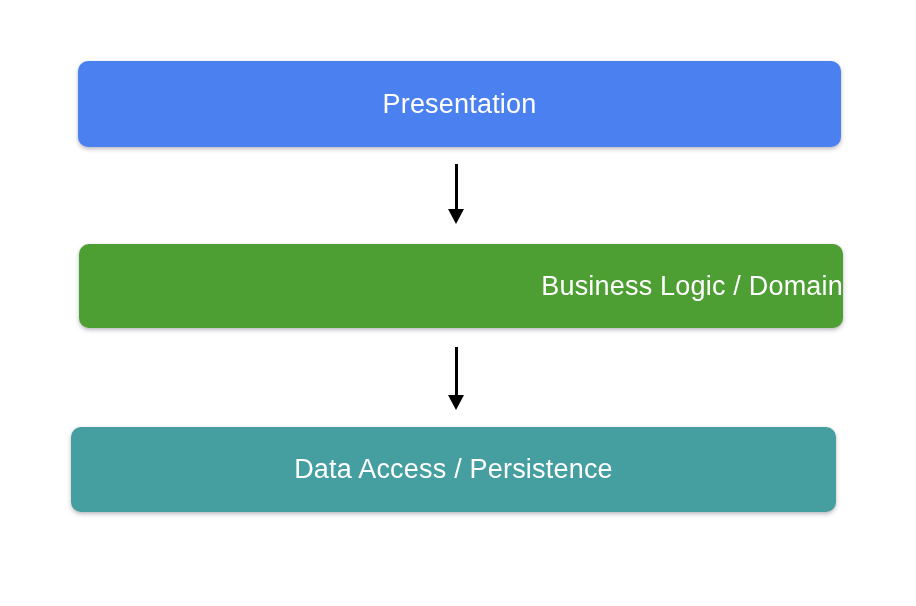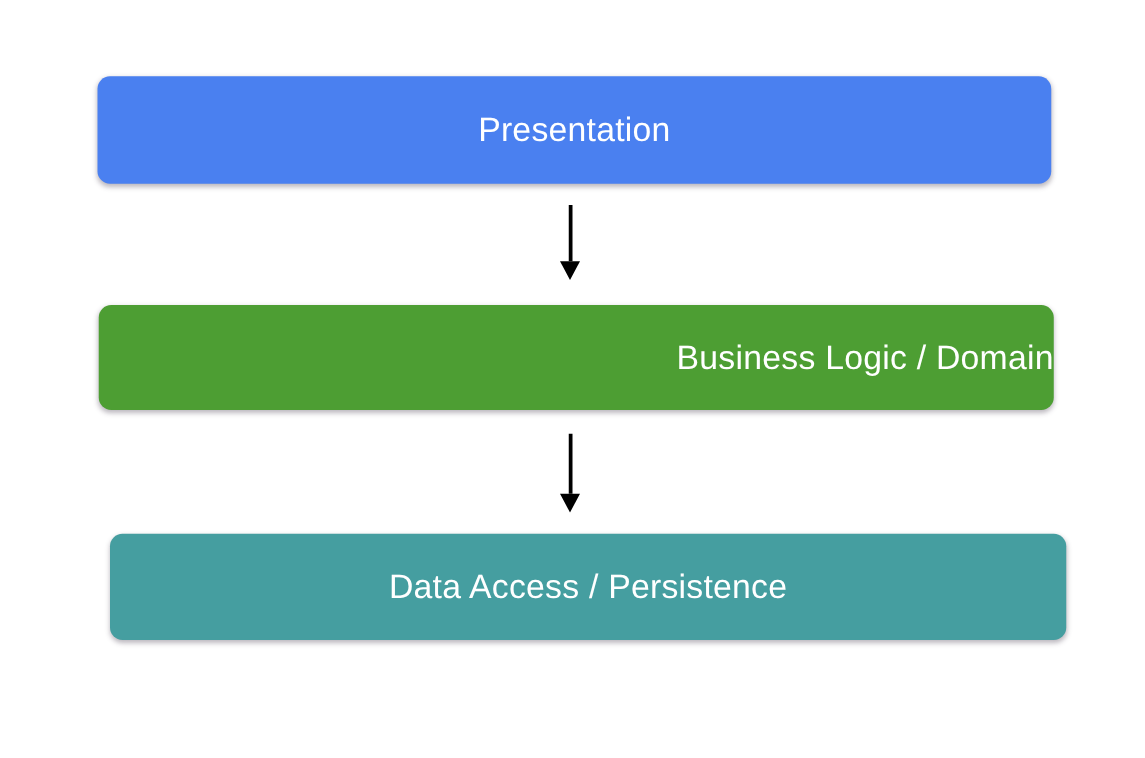--- a/index.html
+++ b/index.html
@@ -25,21 +25,21 @@
   }
   .layer-box .label {
     color: #ffffff;
     font-size: 27px;
     font-weight: 400;
     letter-spacing: 0.2px;
     white-space: nowrap;
   }
   .box-presentation { left: 78px;  top: 61px;  width: 763px; height: 86px; }
   .box-business     { left: 79px;  top: 244px; width: 764px; height: 84px; justify-content: flex-end; }
-  .box-data         { left: 88px;  top: 427px; width: 765px; height: 85px; }
+  .box-data         { left: 71px;  top: 427px; width: 765px; height: 85px; }
 
   .arrow {
     position: absolute;
     width: 16px;
     display: flex;
     flex-direction: column;
     align-items: center;
   }
   .arrow-1 { left: 448px; top: 164px; height: 60px; }
   .arrow-2 { left: 448px; top: 347px; height: 63px; }

